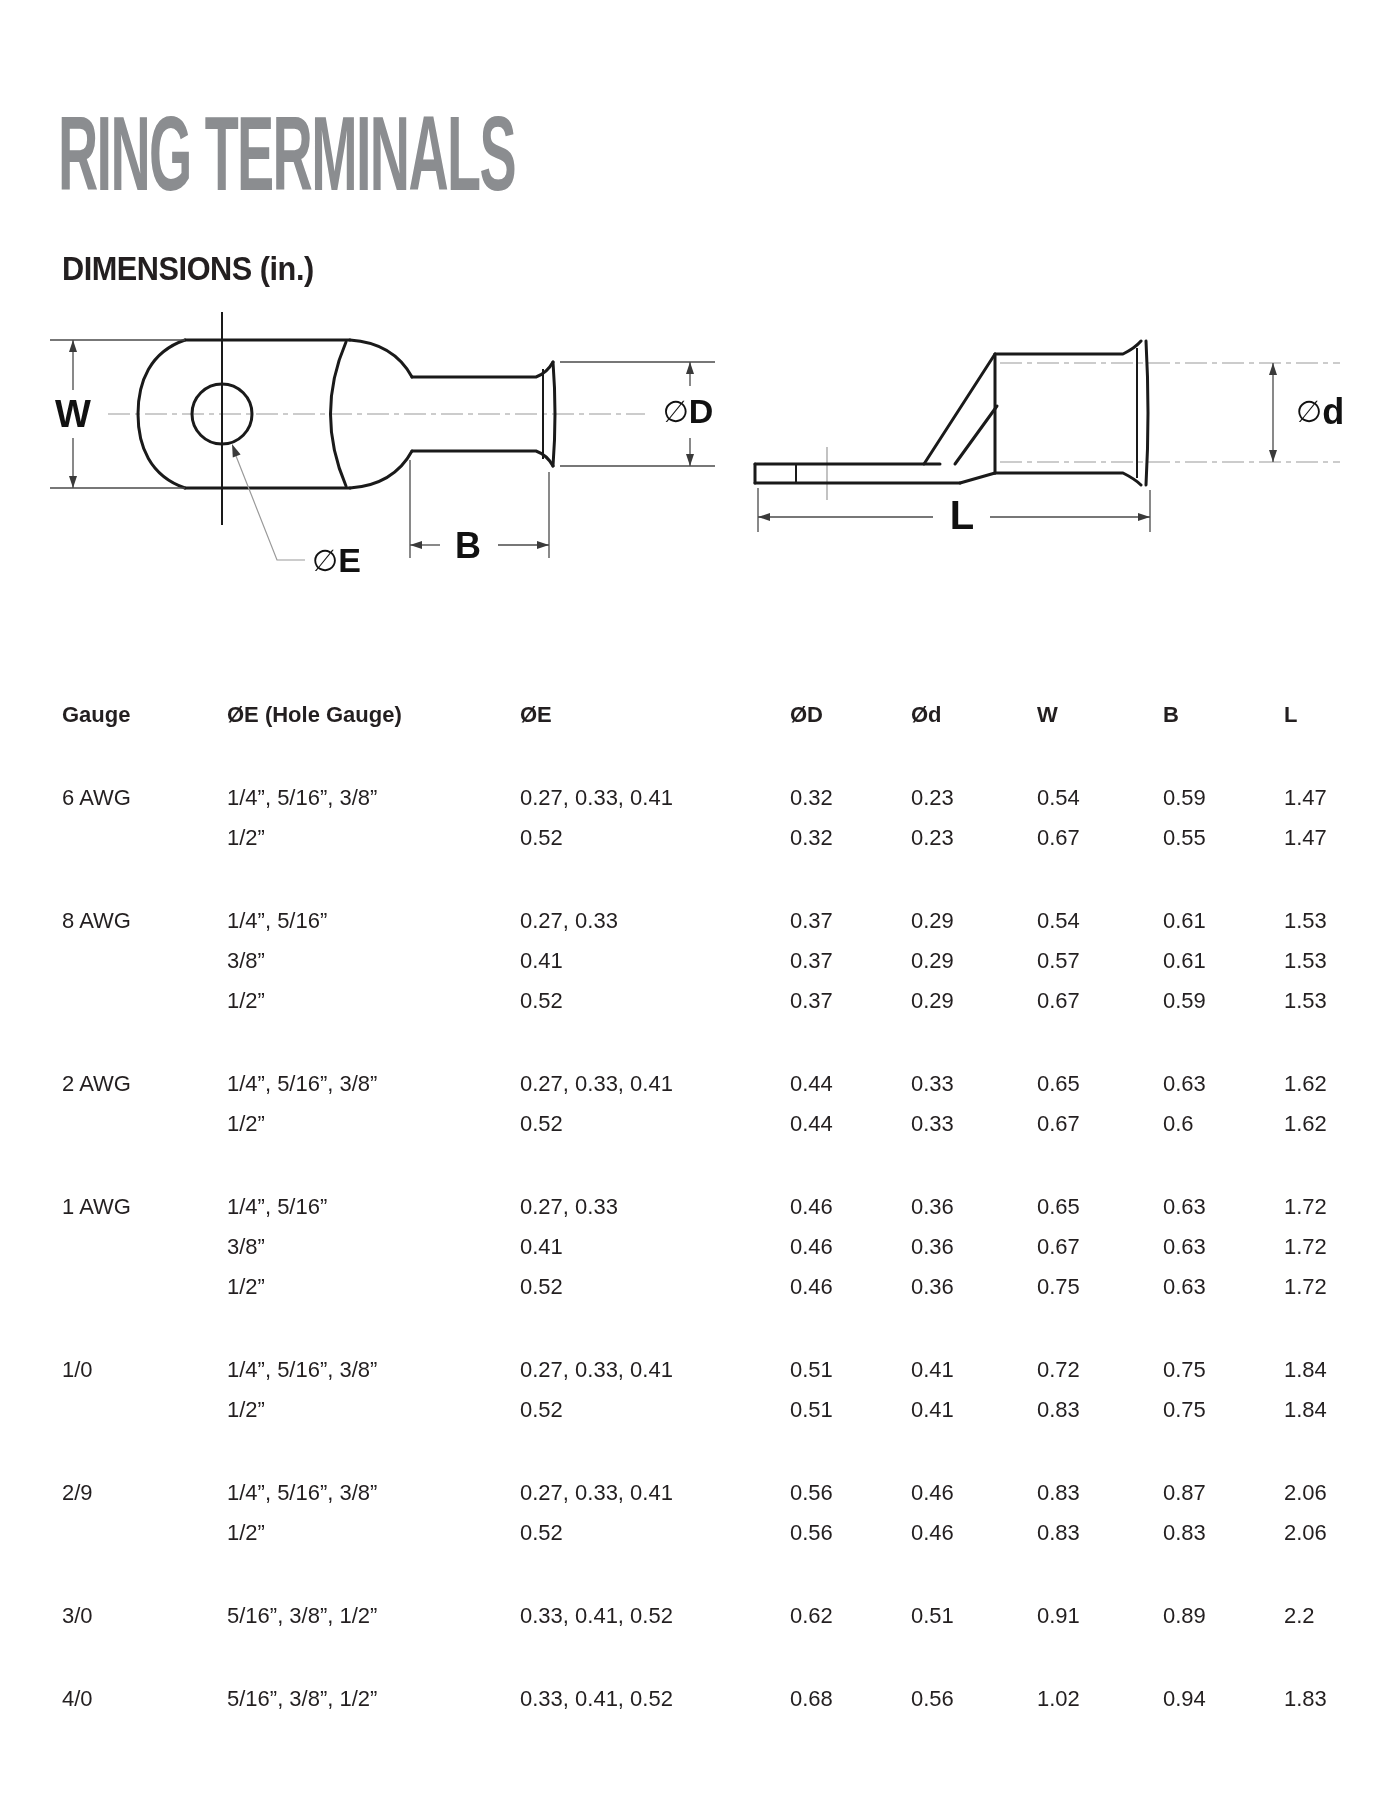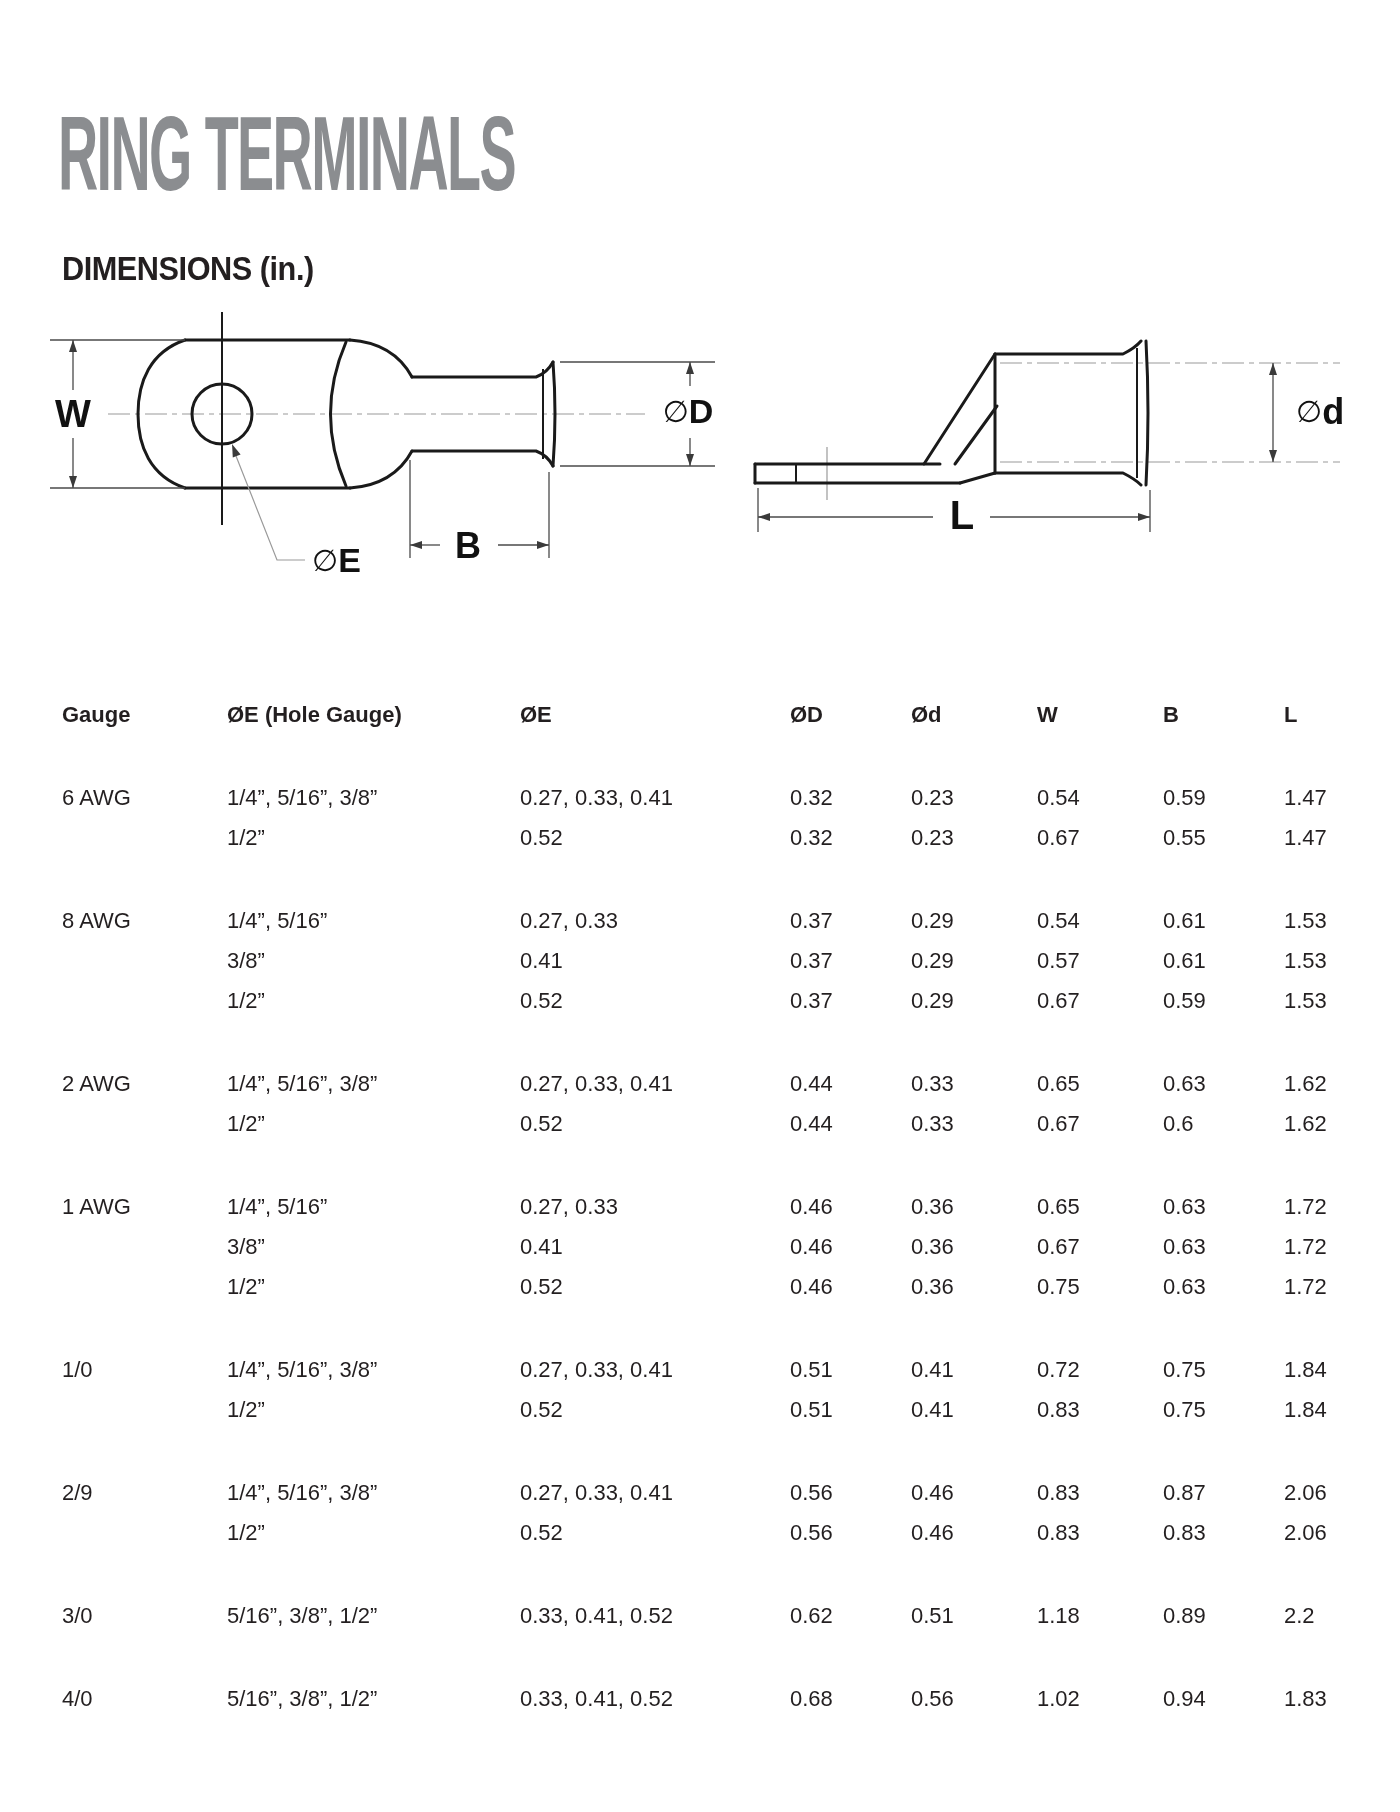--- a/index.html
+++ b/index.html
@@ -306,21 +306,21 @@
     <div class="cell c7">2.06</div>
   </div>
     </div>
     <div class="tgroup">
       <div class="trow">
     <div class="cell c0">3/0</div>
     <div class="cell c1">5/16”, 3/8”, 1/2”</div>
     <div class="cell c2">0.33, 0.41, 0.52</div>
     <div class="cell c3">0.62</div>
     <div class="cell c4">0.51</div>
-    <div class="cell c5">1.18</div>
+    <div class="cell c5">0.91</div>
     <div class="cell c6">0.89</div>
     <div class="cell c7">2.2</div>
   </div>
     </div>
     <div class="tgroup">
       <div class="trow">
     <div class="cell c0">4/0</div>
     <div class="cell c1">5/16”, 3/8”, 1/2”</div>
     <div class="cell c2">0.33, 0.41, 0.52</div>
     <div class="cell c3">0.68</div>

